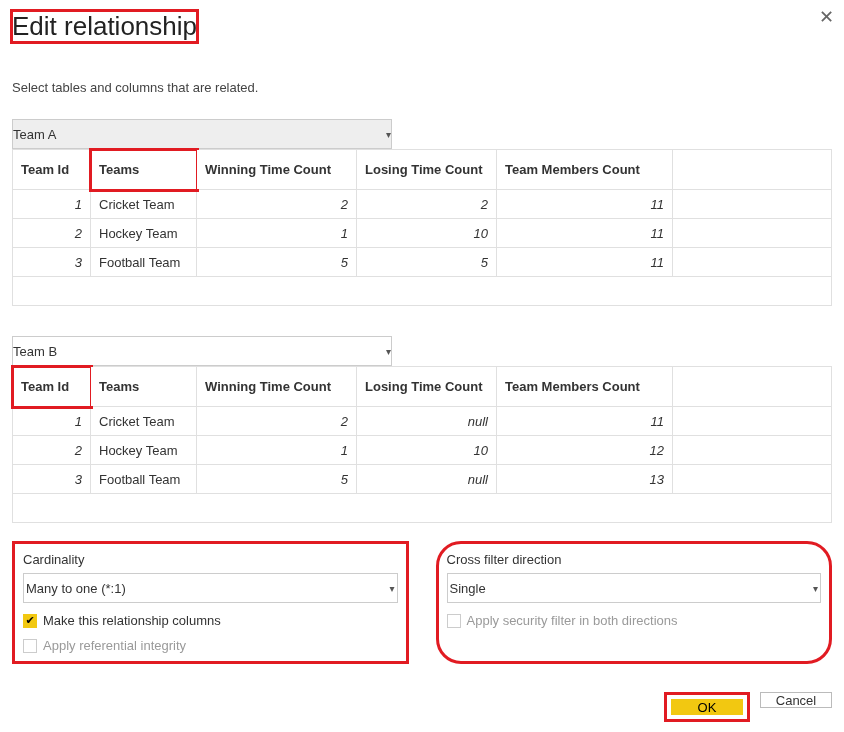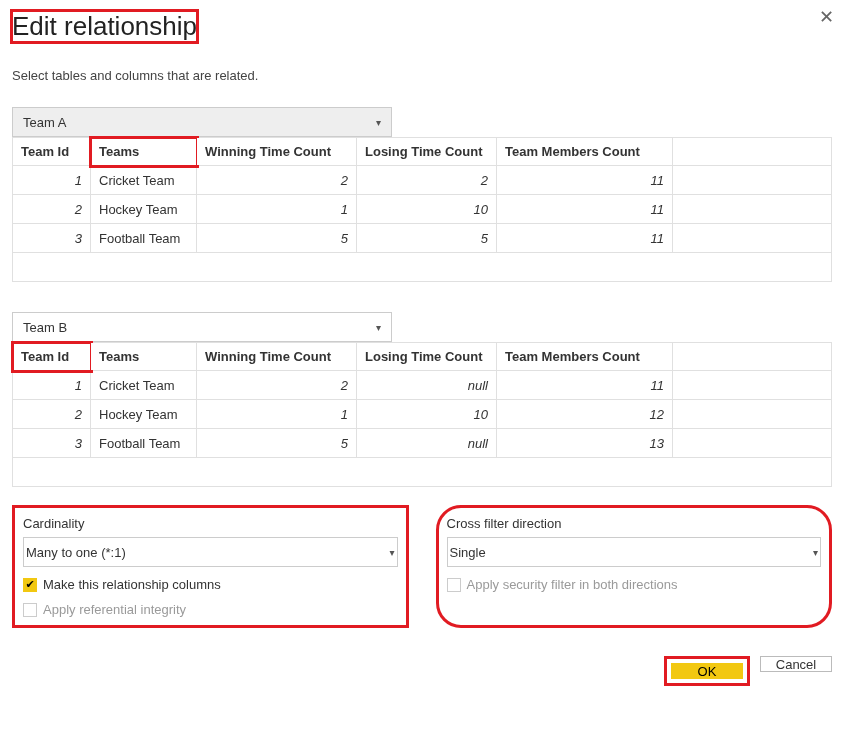--- a/index.html
+++ b/index.html
@@ -28,32 +28,32 @@
 .title {
   font-size: 26px;
   font-weight: 300;
   color: #222;
   margin: 16px 0 8px 0;
   display: inline-block;
 }
 .subtitle {
   font-size: 13px;
   color: #444;
-  margin-top: 18px;
+  margin-top: 30px;
   margin-bottom: 24px;
 }
 .table-select {
   width: 380px;
   height: 30px;
   border: 1px solid #ccc;
   background: #eee;
   display: flex;
   align-items: center;
   justify-content: space-between;
-  padding: 0 10px;
+  padding: 0 0;
   font-size: 13px;
   color: #333;
   box-sizing: border-box;
   margin-bottom: 0;
 }
 .table-select .caret {
   font-size: 10px;
   color: #555;
 }
 .grid {
@@ -61,21 +61,21 @@
   border: 1px solid #e0e0e0;
   border-top: none;
   border-collapse: collapse;
   font-size: 13px;
   color: #333;
 }
 .grid th {
   border: 1px solid #e0e0e0;
   background: #fff;
   text-align: left;
-  padding: 6px 8px;
+  padding: 12px 8px;
   font-weight: 600;
   color: #333;
   position: relative;
 }
 .grid td {
   border: 1px solid #e0e0e0;
   padding: 4px 8px;
   height: 20px;
 }
 .grid .num { text-align: right; font-style: italic; }

